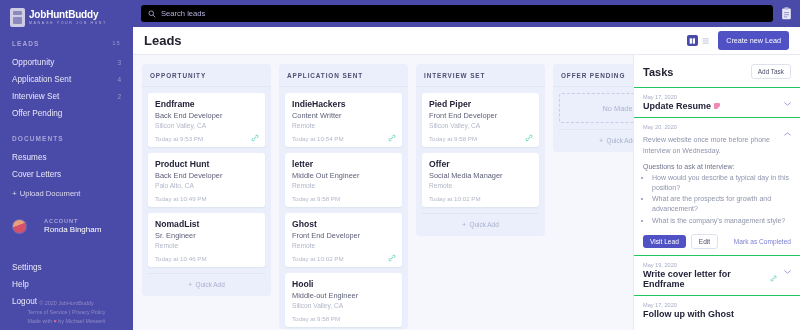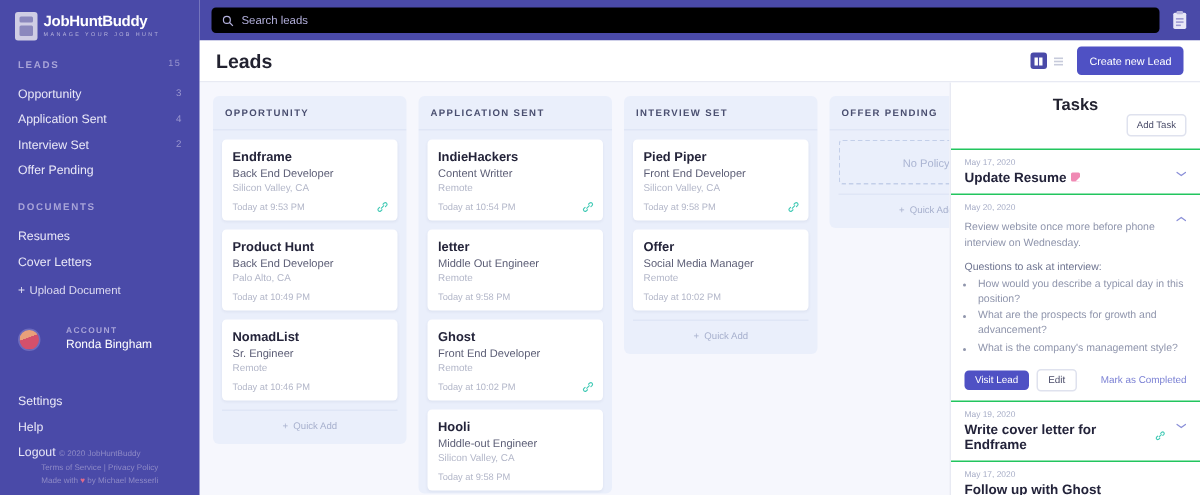--- a/index.html
+++ b/index.html
@@ -147,21 +147,21 @@
     height: 30px; display: flex; align-items: center; justify-content: center;
     font-size: 7.4px; color: #aab4d2;
   }
 
   
   .tasks {
     width: 167px; flex: 0 0 167px; background: #fff;
     border-left: 1px solid #e8eaf3; height: 100%; overflow: hidden;
   }
   .tasks-head {
-    display: flex; align-items: center; padding: 9px 9px 8px 9px; flex-direction: column;
+    display: flex; align-items: center; padding: 9px 9px 8px 9px;
   }
   .tasks-title { font-size: 11px; font-weight: bold; color: #222230; }
   .add-task {
     margin-left: auto; font-size: 6.4px; color: #4b4d6a;
     border: 1px solid #dfe2ee; border-radius: 3px; padding: 3px 6px;
     background: #fff; font-family: "Liberation Sans", sans-serif;
   }
   .task { padding: 6px 9px 6px 9px; border-top: 1px solid #22c55e; position: relative; }
   .task-date { font-size: 5.6px; color: #a6acc6; }
   .task-row { display: flex; align-items: center; gap: 3px; margin-top: 1px; padding-right: 14px; }
@@ -409,21 +409,21 @@
                 <div class="card-title">Offer</div>
                 <div class="card-role">Social Media Manager</div>
                 <div class="card-loc">Remote</div>
                 <div class="card-time">Today at 10:02 PM</div>
               </div>
             </div>
             <div class="quick-add"><span>+</span>&nbsp; <span>Quick Add</span></div>
           </div>
           <div class="column">
             <div class="col-head">OFFER PENDING</div>
-            <div class="empty-slot">No Policy</div>
+            <div class="empty-slot">No Made</div>
             <div class="quick-add"><span>+</span>&nbsp; <span>Quick Add</span></div>
           </div>
         </div>
       <aside class="tasks">
         <div class="tasks-head">
           <div class="tasks-title">Tasks</div>
           <button class="add-task">Add Task</button>
         </div>
         <div id="tasks-list">
             <div class="task">

